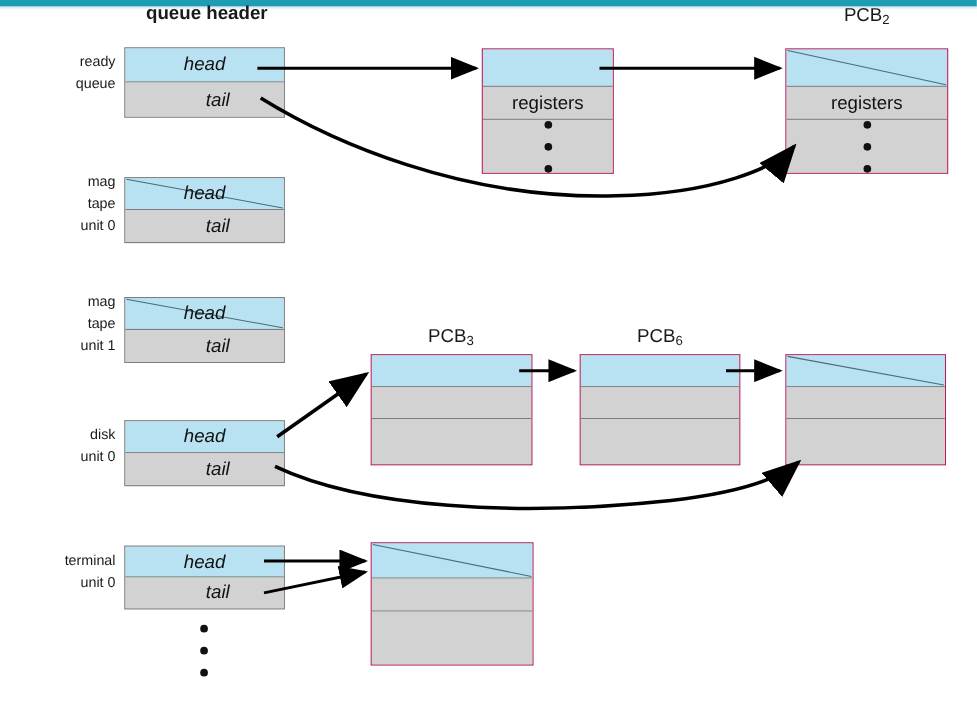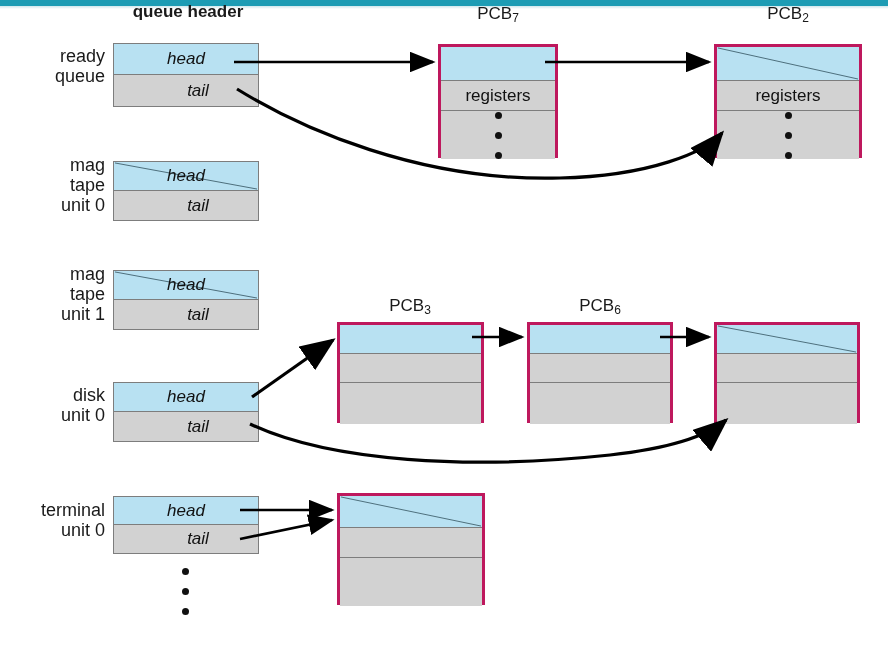--- a/index.html
+++ b/index.html
@@ -18,21 +18,21 @@
   }
   .topbar-shade{
     position:absolute;left:0;top:6px;width:888px;height:3px;
     background:linear-gradient(#cfe7ec,#ffffff);
   }
 
   
   .lbl{
     position:absolute;
     color:#1a1a1a;
-    font-size:18px;
+    font-size:13px;
     line-height:20px;
     white-space:pre;
   }
   .lbl.right{text-align:right;}
   .caption{
     position:absolute;
     font-size:17px;
     color:#1a1a1a;
     text-align:center;
     white-space:nowrap;
@@ -59,21 +59,21 @@
   .qrow.tail{background:#d2d2d2;padding-left:24px;}
   .qrow .txt{position:relative;z-index:2;font-style:italic;}
   .slash{
     position:absolute;left:0;top:0;width:100%;height:100%;
     z-index:1;pointer-events:none;
   }
 
   
   .pcb{
     position:absolute;
-    border:3px solid #be185d;
+    border:1px solid #be185d;
     box-sizing:border-box;
     background:#d2d2d2;
   }
   .pcbrow{
     position:relative;box-sizing:border-box;width:100%;
     border-bottom:1px solid #7d7d7d;
     display:flex;align-items:center;justify-content:center;
     font-size:17px;color:#111;
   }
   .pcbrow:last-child{border-bottom:none;}
@@ -169,23 +169,20 @@
       <span class="txt">tail</span>
     </div>
   </div>
 
   <div class="vdots" style="left:182px;top:568px;">
     <i></i>
       <i></i>
       <i></i>
   </div>
 
-  <div class="caption" style="left:428px;top:4px;width:140px;">
-    <span>PCB</span><sub>7</sub>
-  </div>
   <div class="pcb" style="left:438px;top:44px;width:120px;height:114px;">
     <div class="pcbrow ptr" style="height:34px;"></div>
     <div class="pcbrow reg" style="height:30px;">
       <span>registers</span>
     </div>
     <div class="pcbrow dots" style="height:48px;">
       <div class="dotcol">
           <i></i>
           <i></i>
           <i></i>

